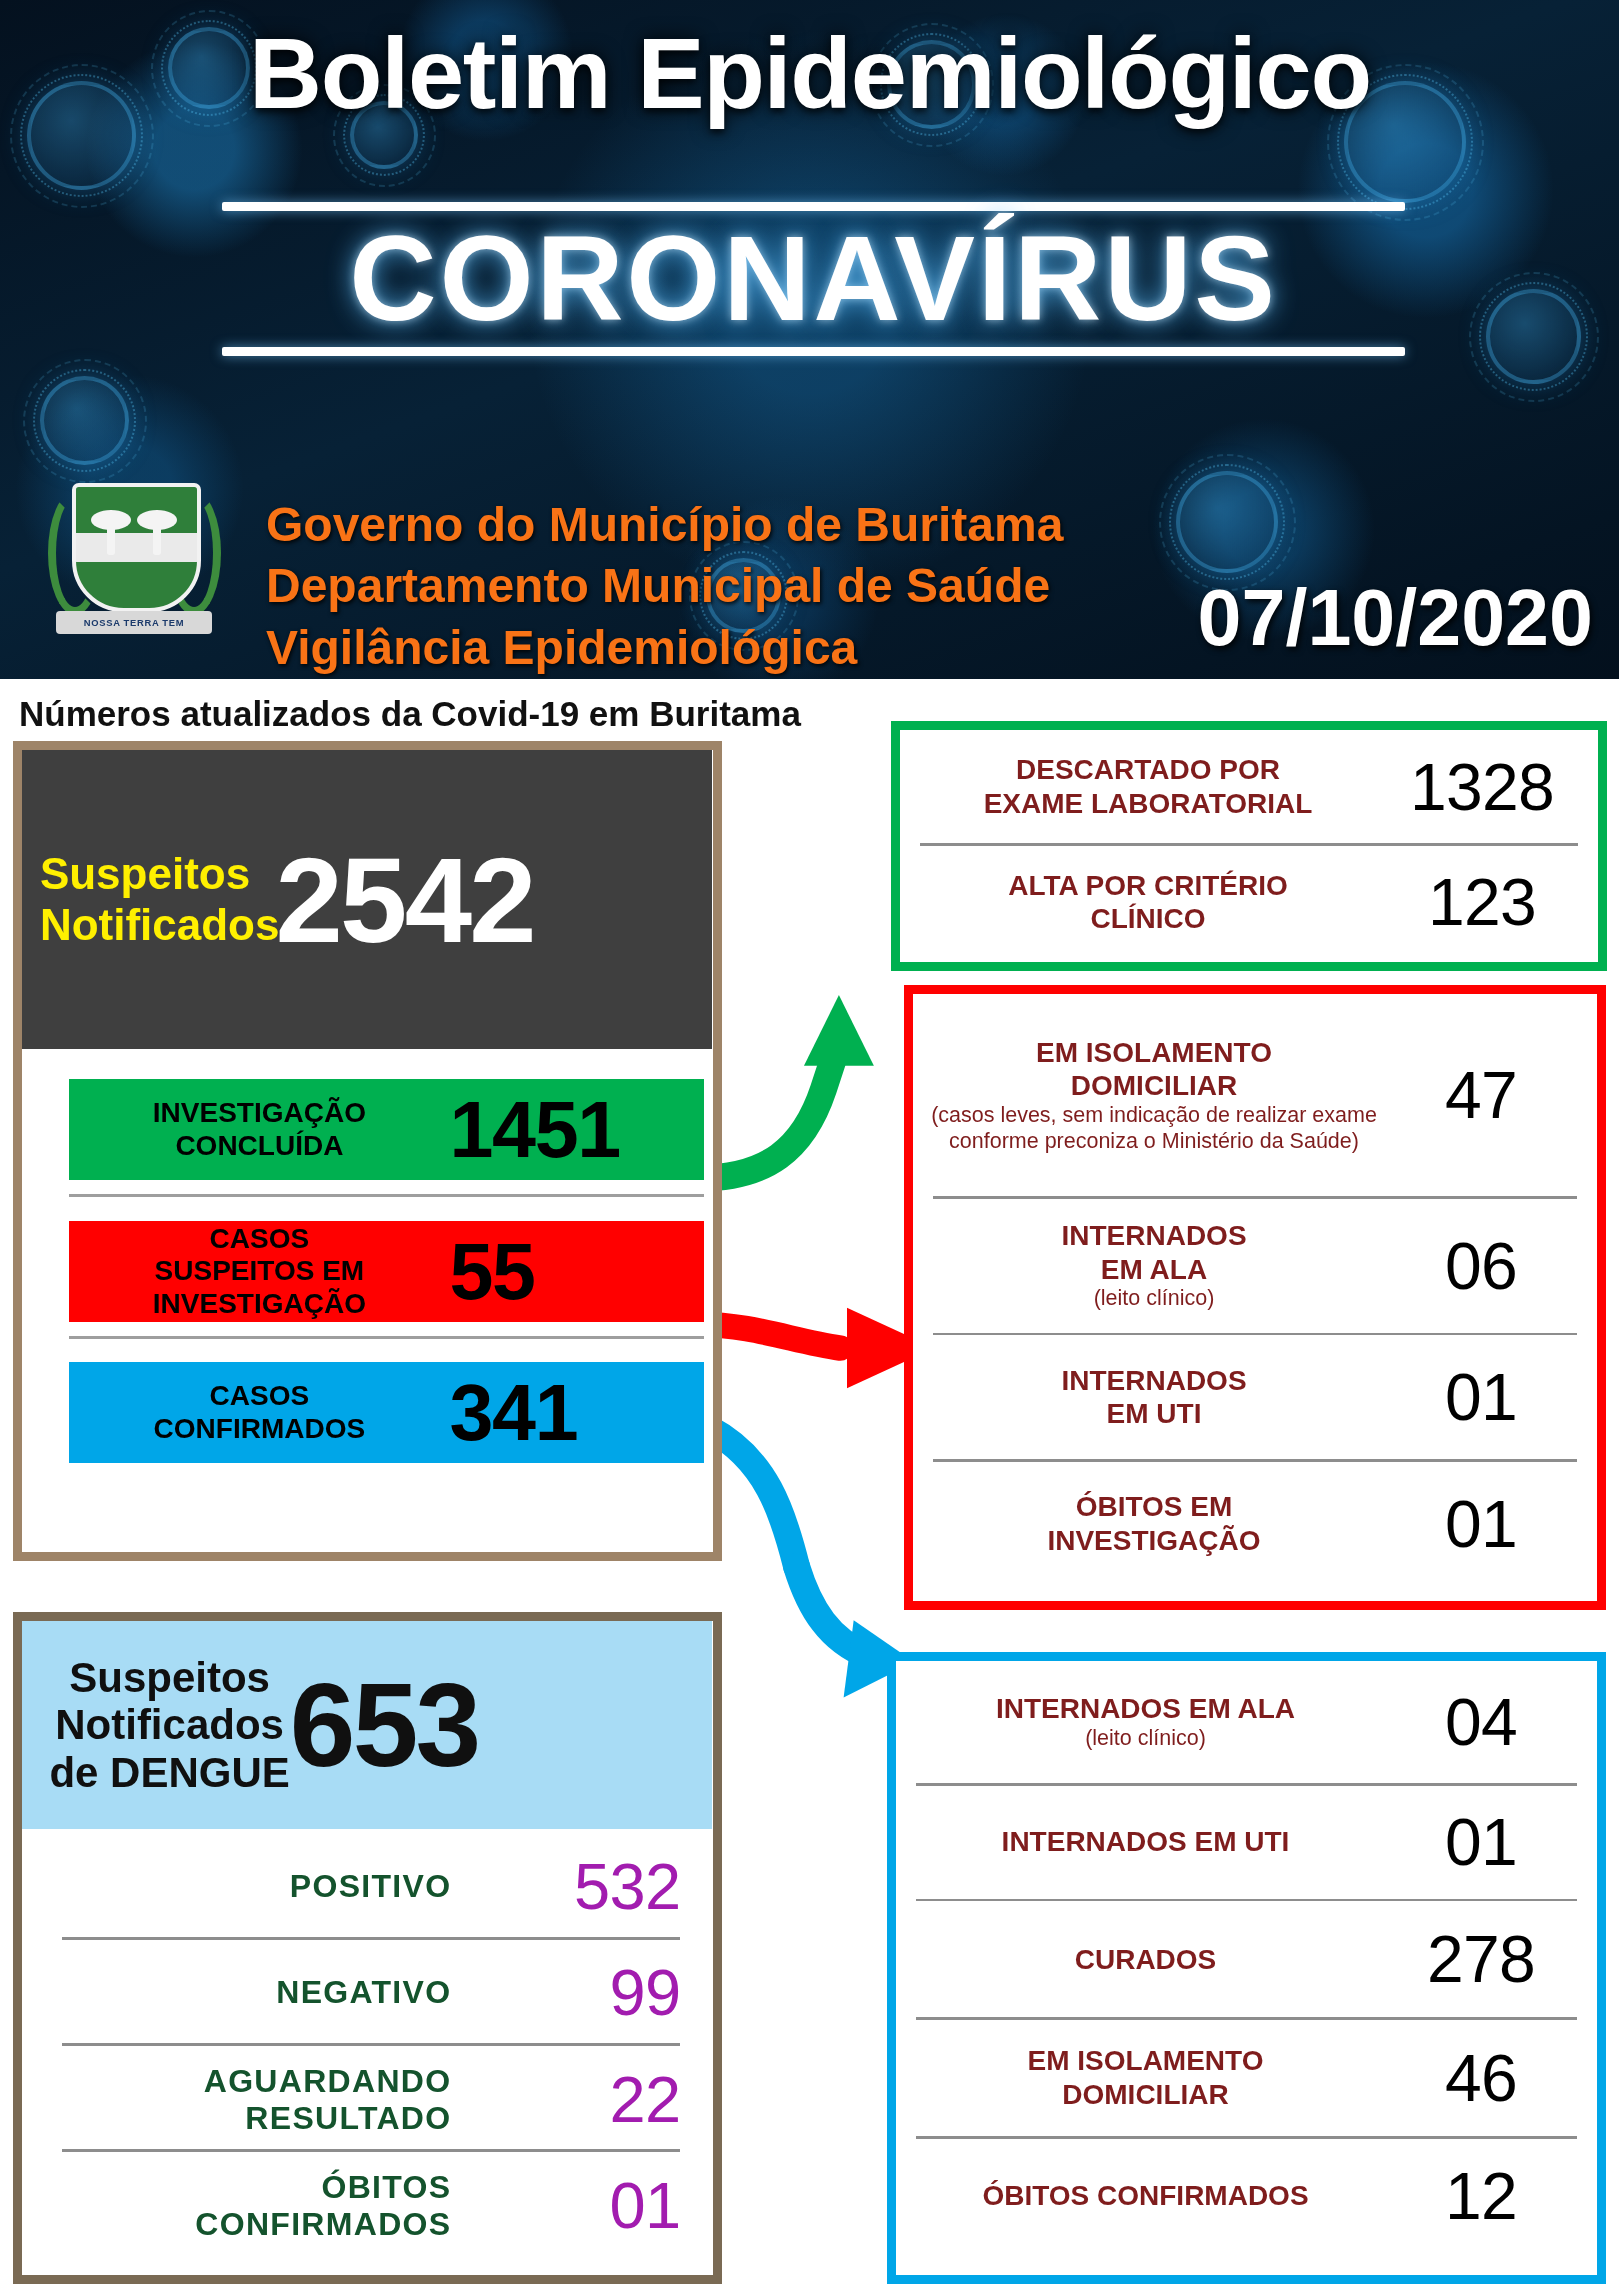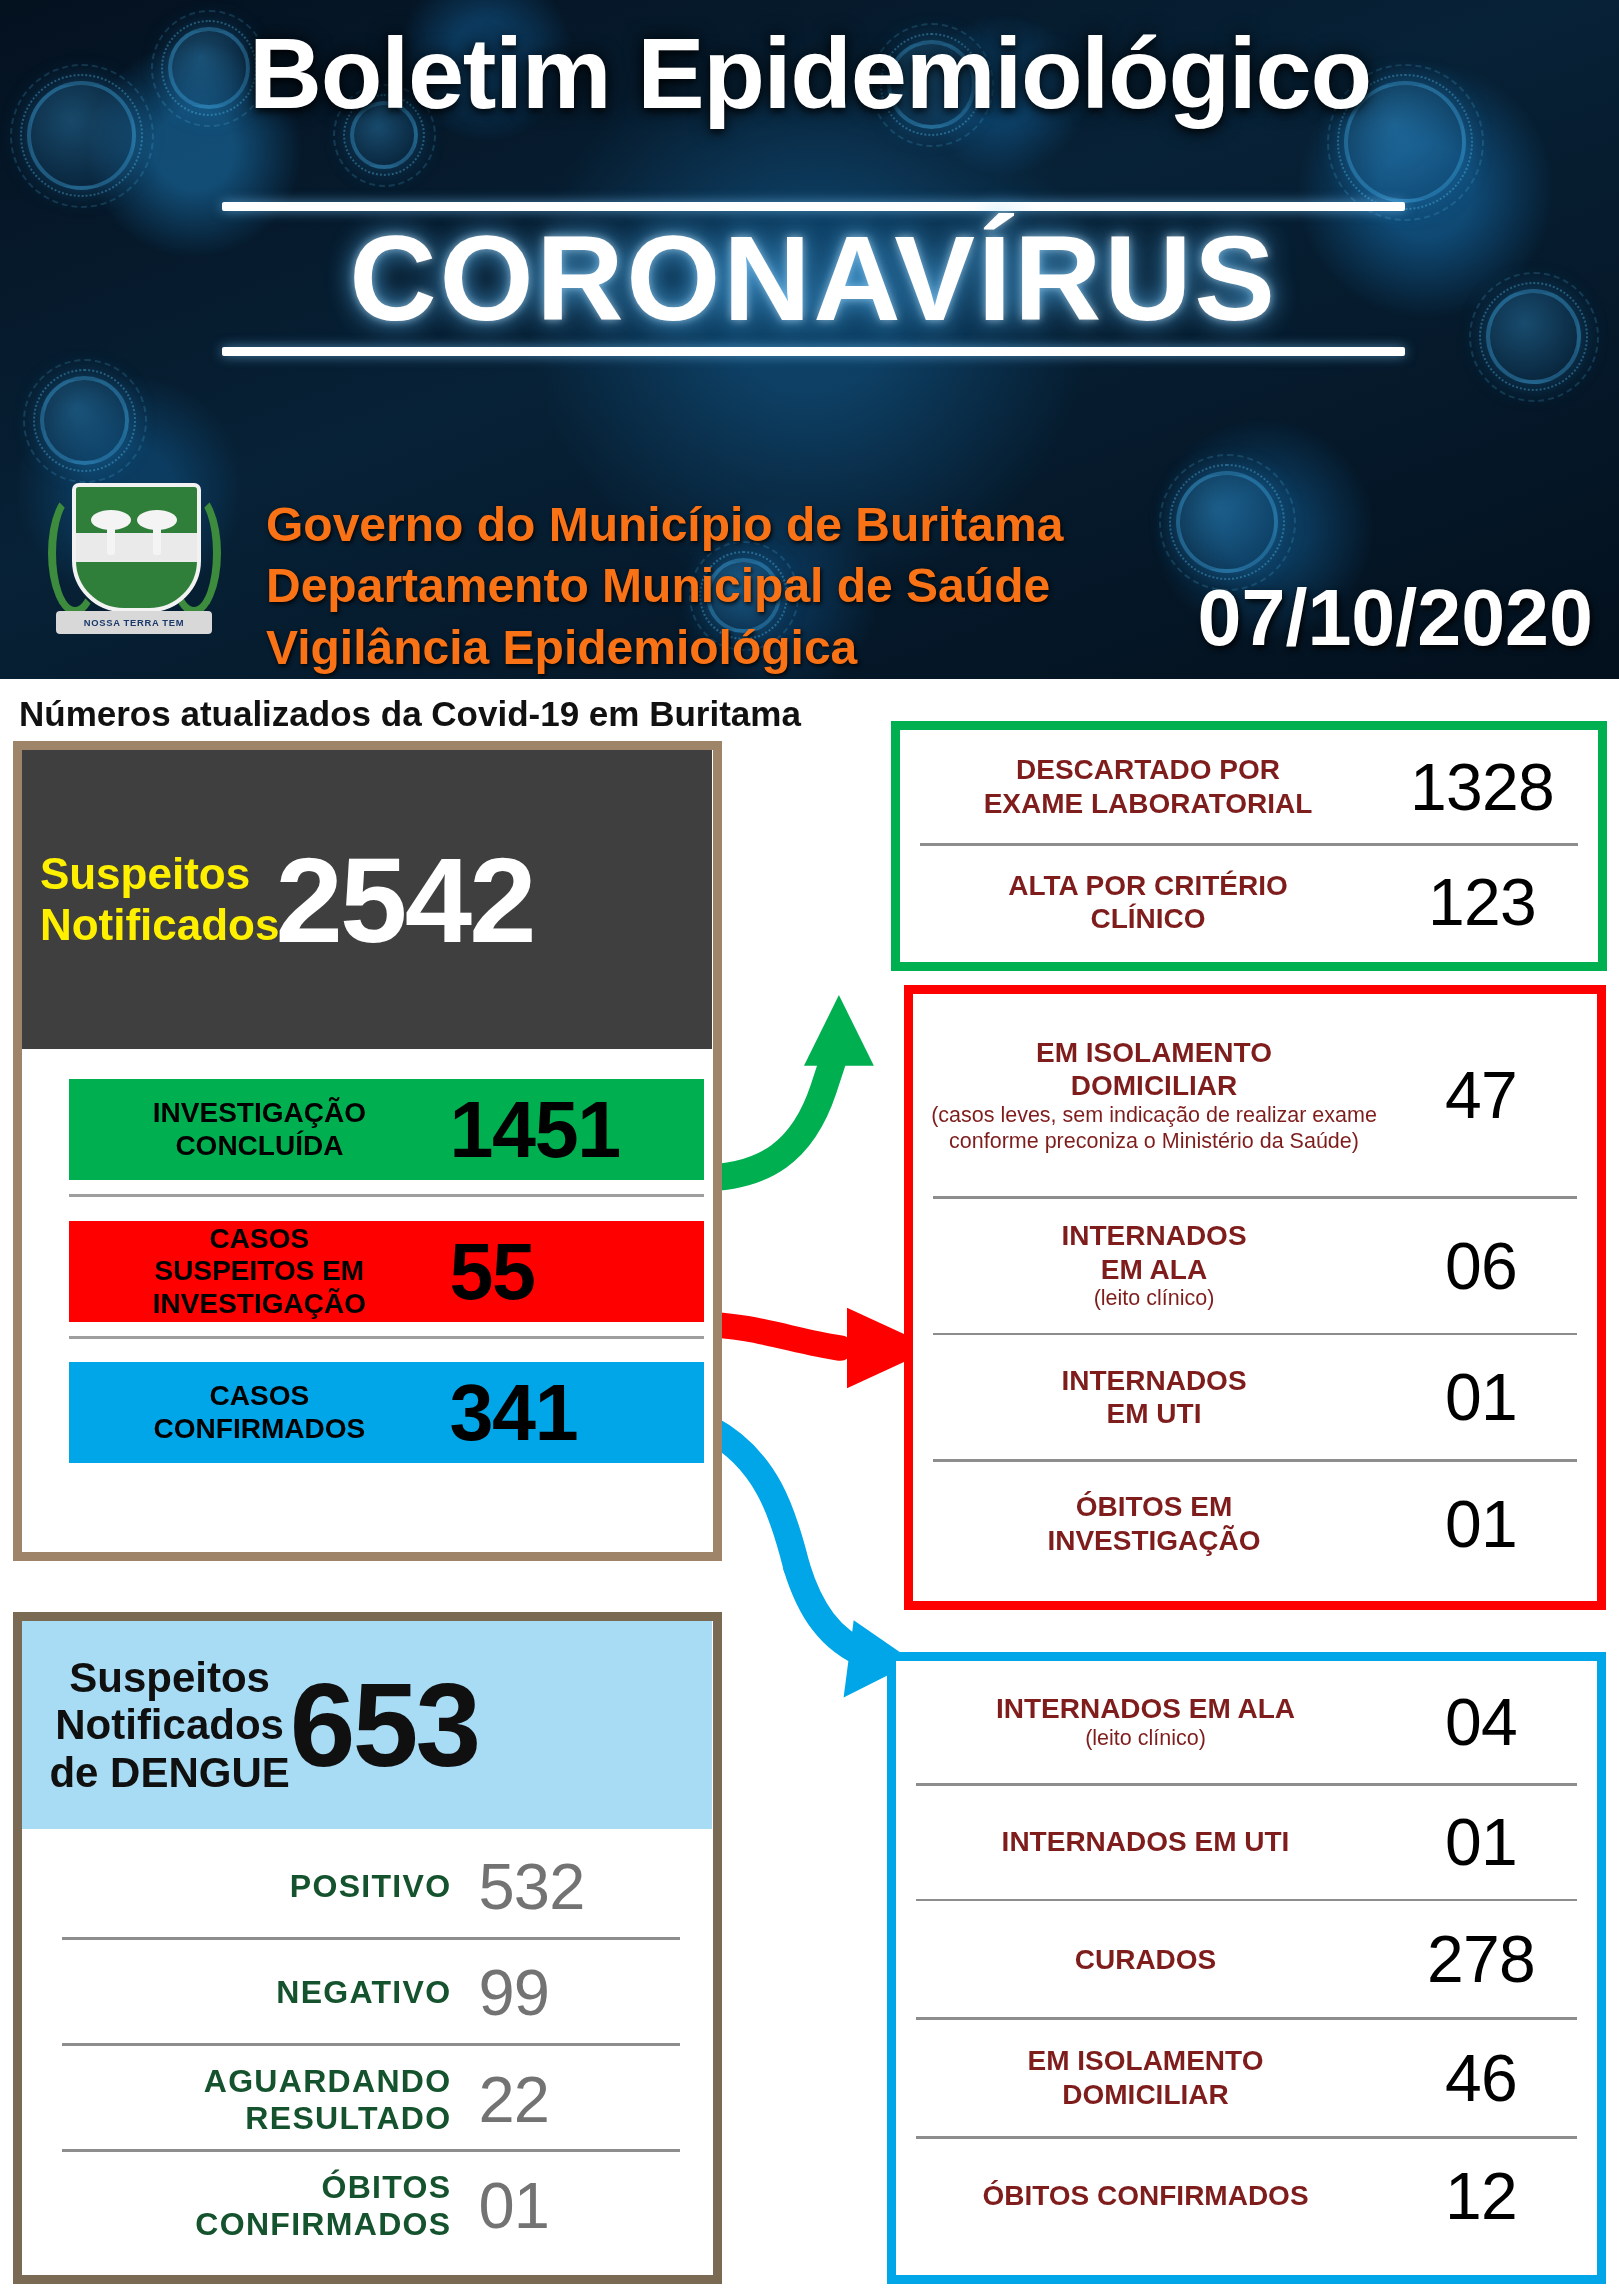--- a/index.html
+++ b/index.html
@@ -312,23 +312,23 @@
     padding-right: 27px;
     font-size: 32px;
     font-weight: bold;
     letter-spacing: 1.3px;
     line-height: 1.15;
     white-space: pre-line;
     color: #14532d;
   }
   .dengue-row .val {
     width: 202px;
-    text-align: left;
+    text-align: right;
     font-size: 65px;
-    color: #737373;
+    color: #a21caf;
     letter-spacing: -0.7px;
   }
   .dengue-sep {
     position: absolute;
     left: 40px;
     width: 618px;
     height: 2.7px;
     background: #8d8d8d;
   }
 

